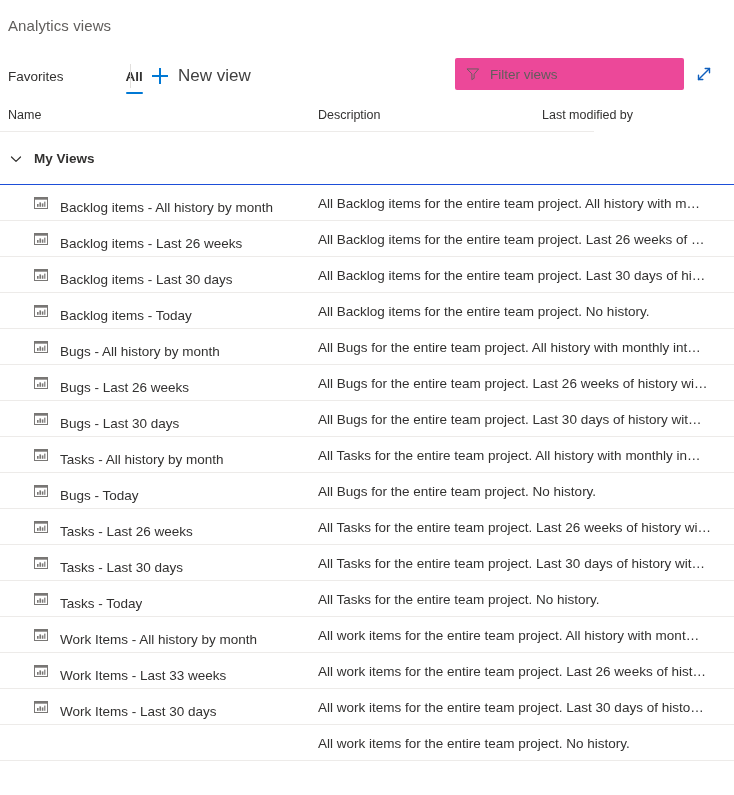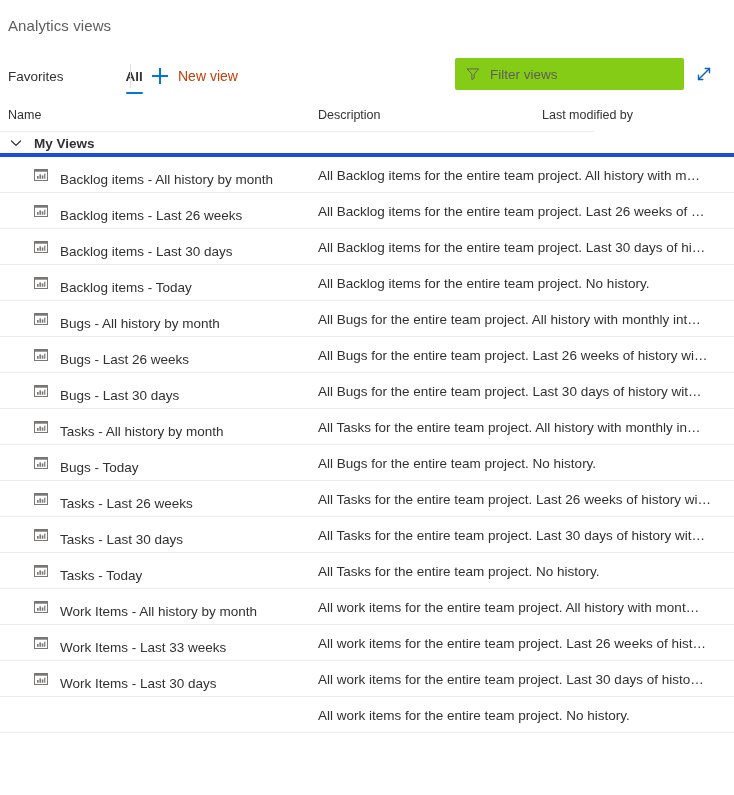--- a/index.html
+++ b/index.html
@@ -113,32 +113,32 @@
     position: absolute;
     background: #0078d4;
   }
   .new-view-btn .plus-icon::before {
     left: 7px; top: 0; width: 1.6px; height: 16px;
   }
   .new-view-btn .plus-icon::after {
     top: 7px; left: 0; height: 1.6px; width: 16px;
   }
   .new-view-btn .label {
-    font-size: 14px;
-    color: #c2410c;
+    font-size: 17px;
+    color: #404040;
   }
 
   
   .filter-box {
     position: absolute;
     left: 455px;
     top: 58px;
     width: 229px;
     height: 32px;
-    background: #84cc16;
+    background: #ec4899;
     border-radius: 2px;
     display: flex;
     align-items: center;
     padding: 0 8px;
     box-sizing: border-box;
     cursor: text;
   }
   .funnel-icon {
     width: 14px;
     height: 14px;
@@ -194,24 +194,24 @@
 
   .list {
     position: absolute;
     left: 0;
     top: 133px;
     width: 734px;
   }
 
   .group-row {
     position: relative;
-    height: 24px;
+    height: 52px;
     display: flex;
     align-items: center;
-    border-bottom: 4px solid #1d4ed8;
+    border-bottom: 1px solid #1d4ed8;
     padding-left: 8px;
     box-sizing: border-box;
     cursor: pointer;
   }
   .chevron {
     width: 16px;
     height: 16px;
     margin-right: 10px;
     flex: 0 0 auto;
   }

